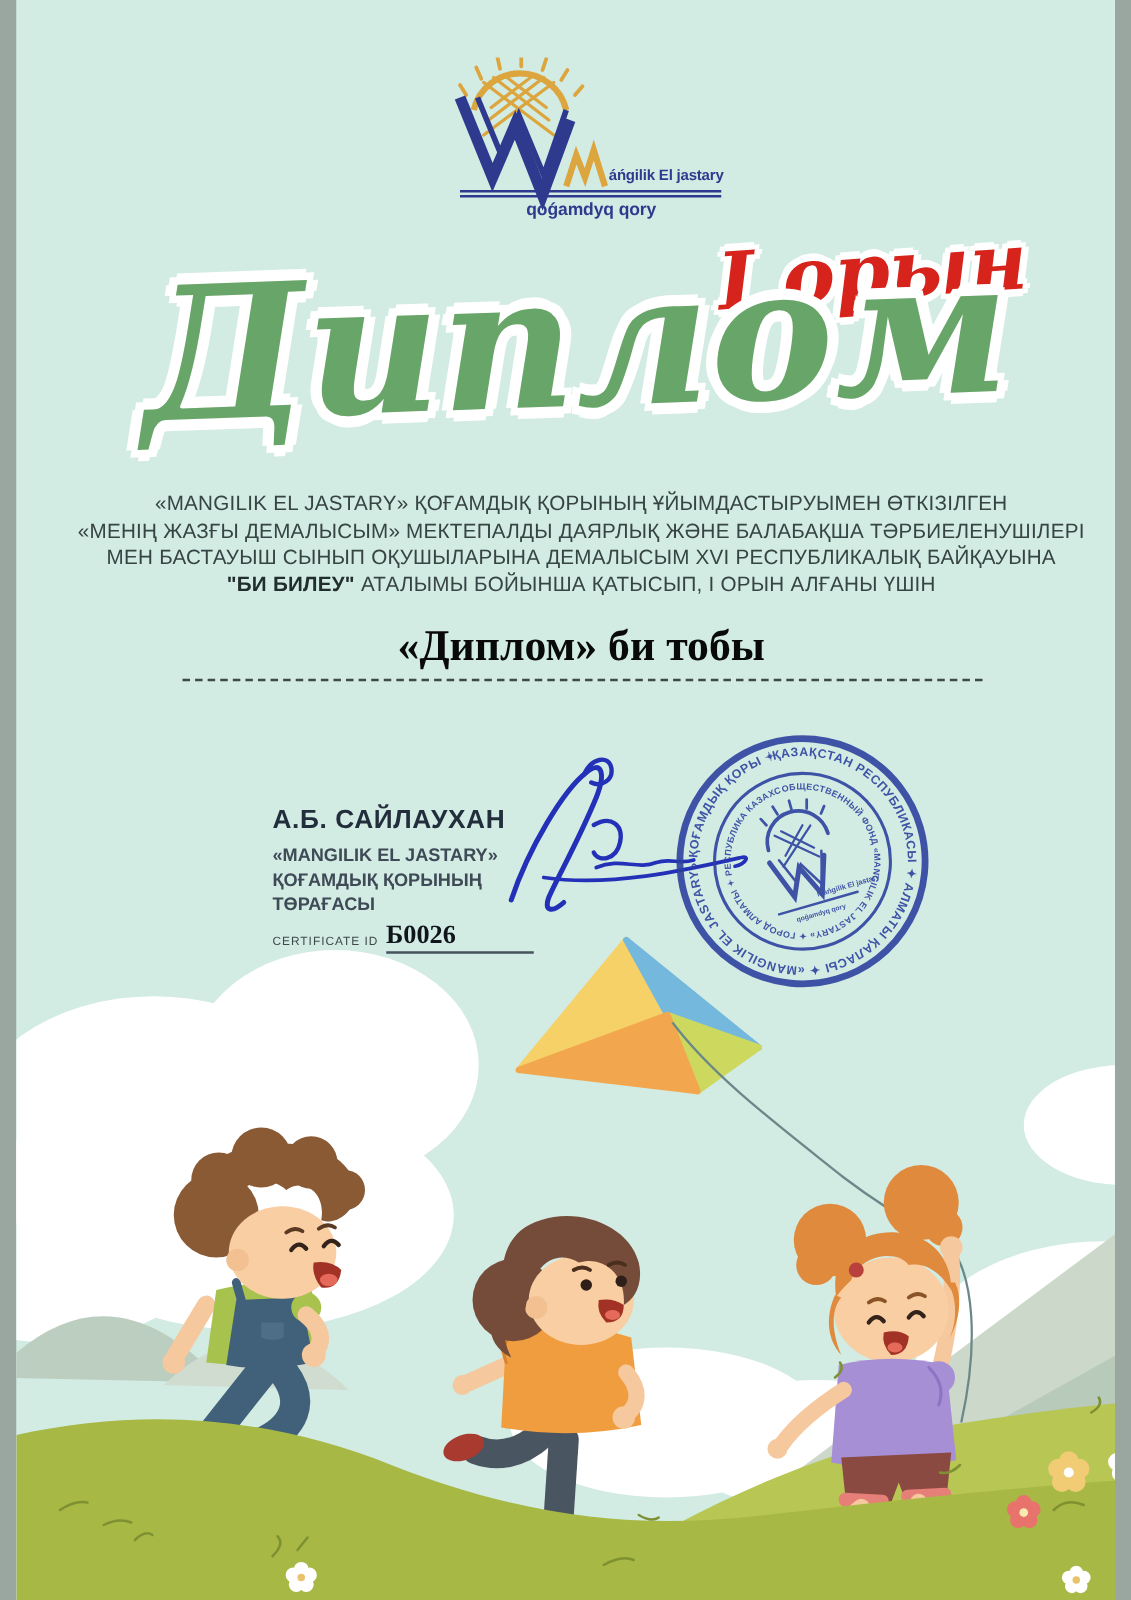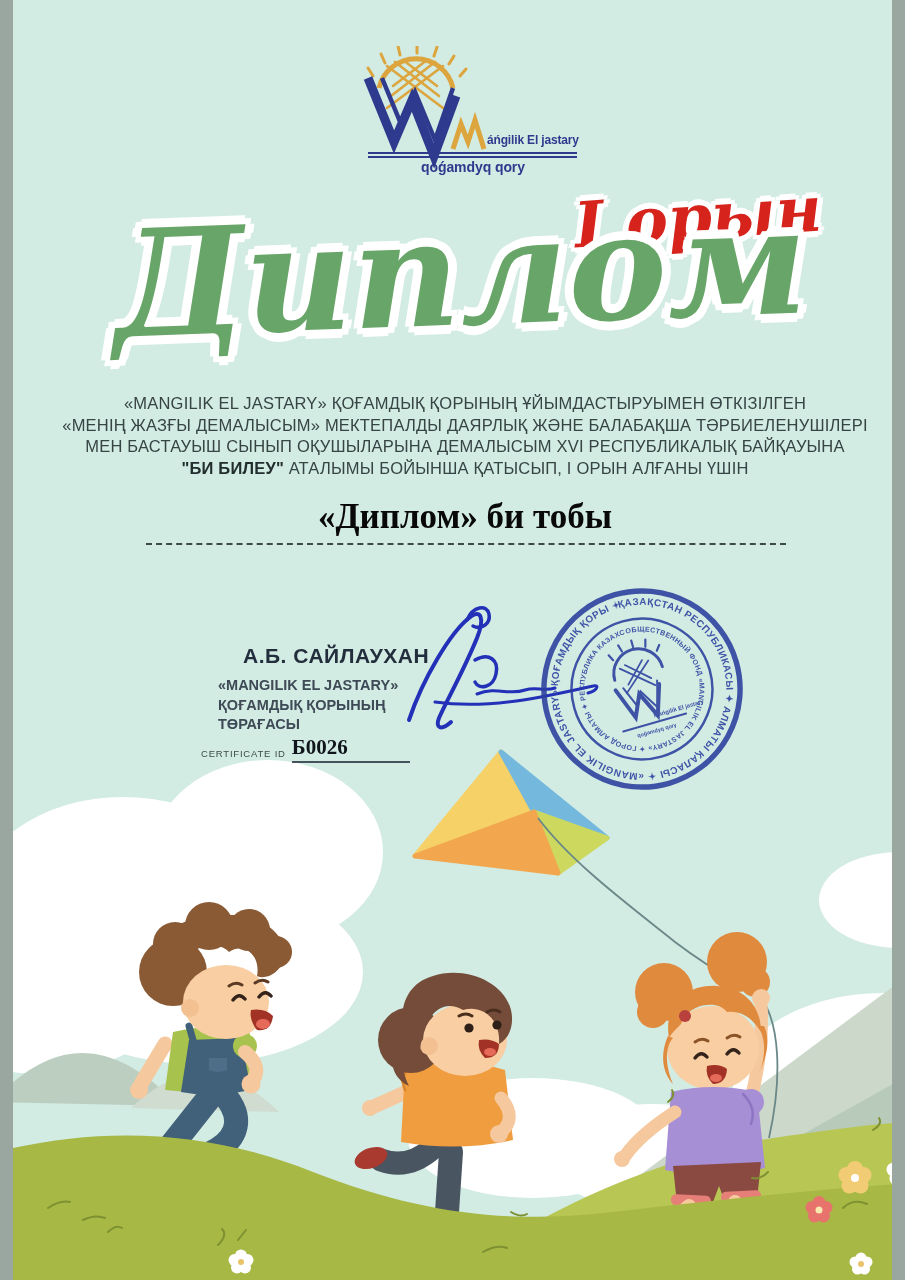--- a/index.html
+++ b/index.html
@@ -42,24 +42,24 @@
     font-family:"Liberation Serif",serif;font-weight:bold;font-size:35px;color:#090909;
   }
   .dash-line{left:133px;top:543px;width:640px;border-top:2px dashed #3e4a4a;z-index:2;}
   .award-verb{
     left:152px;top:561px;width:600px;z-index:2;text-align:center;
     font-size:15px;letter-spacing:1.5px;color:#394646;
   }
 
   
   .signer-name{left:205px;top:644px;z-index:2;font-size:21px;font-weight:bold;
-    color:#232e3c;letter-spacing:.5px;margin-left:25px;}
+    color:#232e3c;letter-spacing:.5px;}
   .signer-role{left:205px;top:676px;z-index:2;font-size:14.5px;font-weight:bold;
     line-height:19.5px;color:#3e4a56;}
-  .certid{left:188px;top:735px;z-index:2;display:flex;align-items:flex-end;}
+  .certid{left:205px;top:735px;z-index:2;display:flex;align-items:flex-end;}
   .certid .lbl{font-size:9.5px;letter-spacing:.8px;color:#3e4a4a;padding-bottom:4px;}
   .certid .val{
     width:118px;margin-left:6px;border-bottom:2px solid #46525c;
     font-family:"Liberation Serif",serif;font-weight:bold;font-size:21px;color:#10151c;
     padding-bottom:1px;
   }
 
   .signature-wrap{left:366px;top:596px;width:228px;height:142px;z-index:3;}
   .stamp-wrap{left:524px;top:584px;width:210px;height:210px;z-index:4;opacity:.88;
     transform:rotate(-16deg);}

